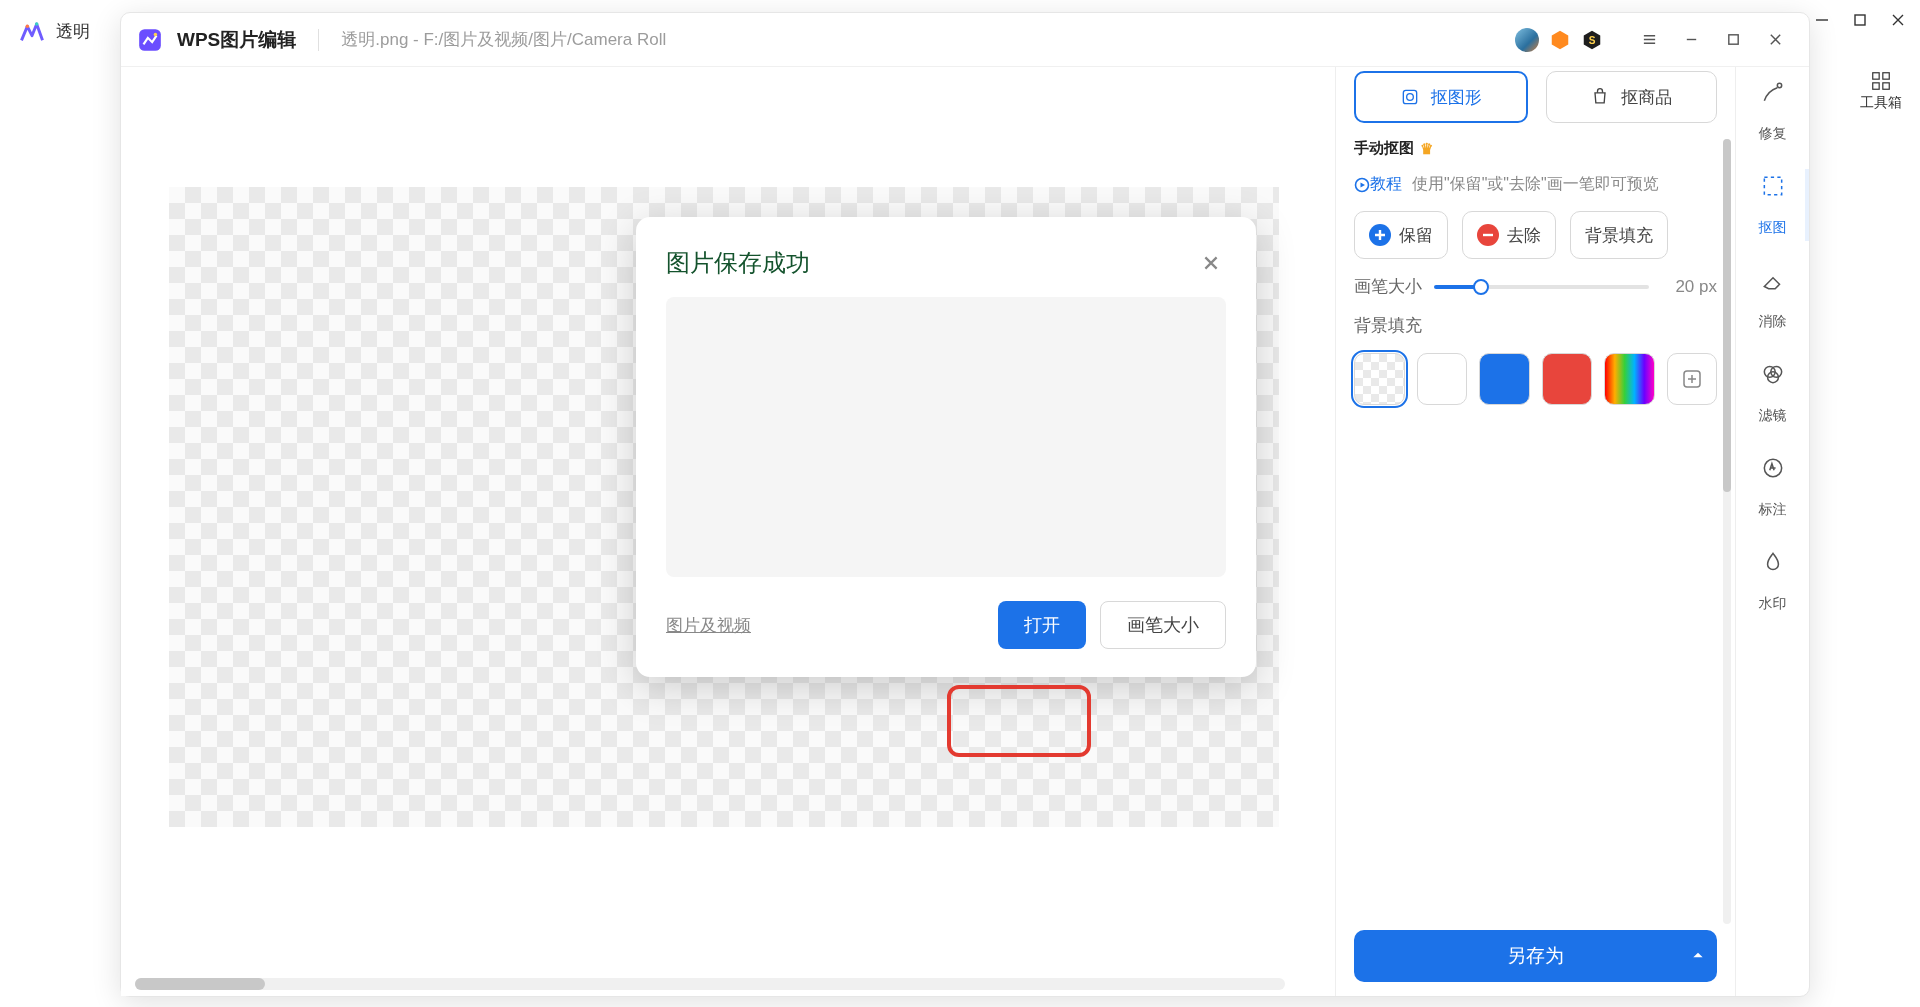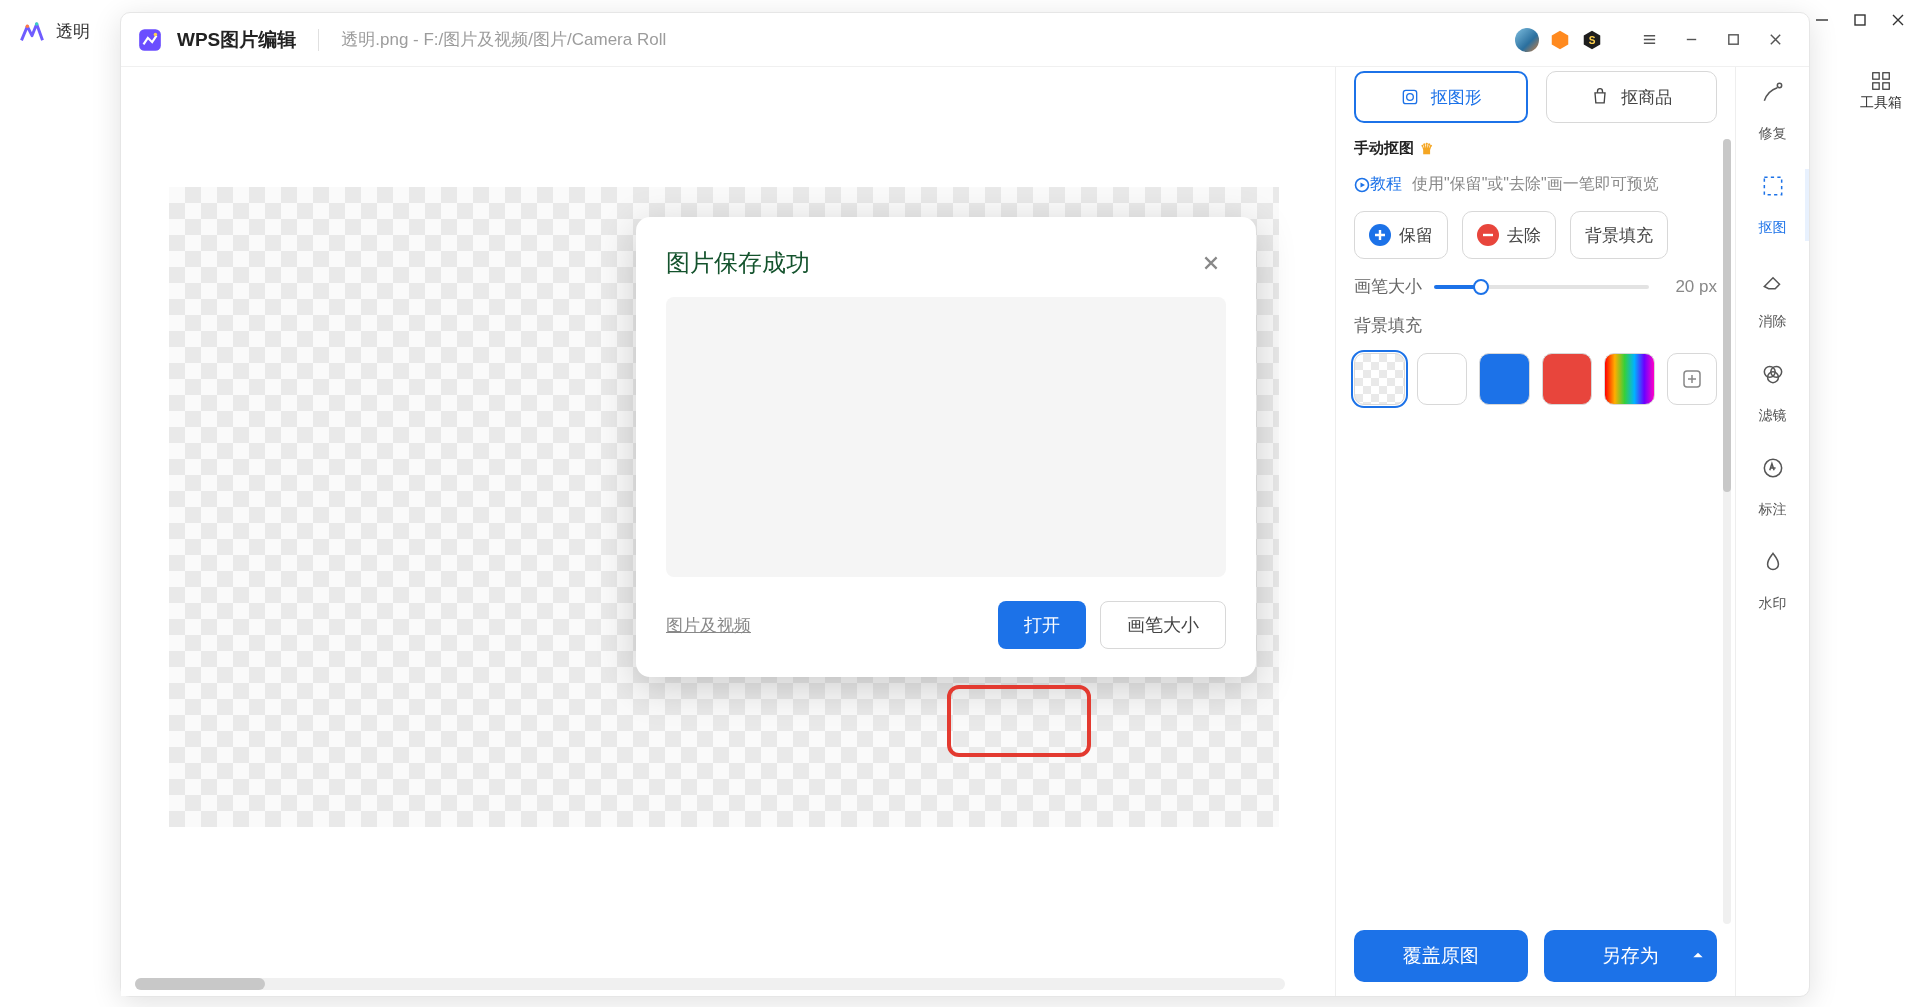--- a/index.html
+++ b/index.html
@@ -287,21 +287,20 @@
         <div class="sw sw-add">
             <svg viewBox="0 0 24 24">
               <rect x="4" y="4" width="16" height="16" rx="3"></rect>
               <path d="M12 8v8M8 12h8"></path>
             </svg>
           </div>
       </div>
 
       <div class="panel-spacer"></div>
       <div class="panel-footer">
-        <button class="big-btn">覆盖原图</button>
         <button class="big-btn">
           <span>另存为</span>
           <span class="chev"><svg viewBox="0 0 12 12">
                 <path d="M2 8 L6 4 L10 8 Z"></path>
               </svg></span>
         </button>
       </div>
       <div class="vscroll"></div>
     </div>
 

